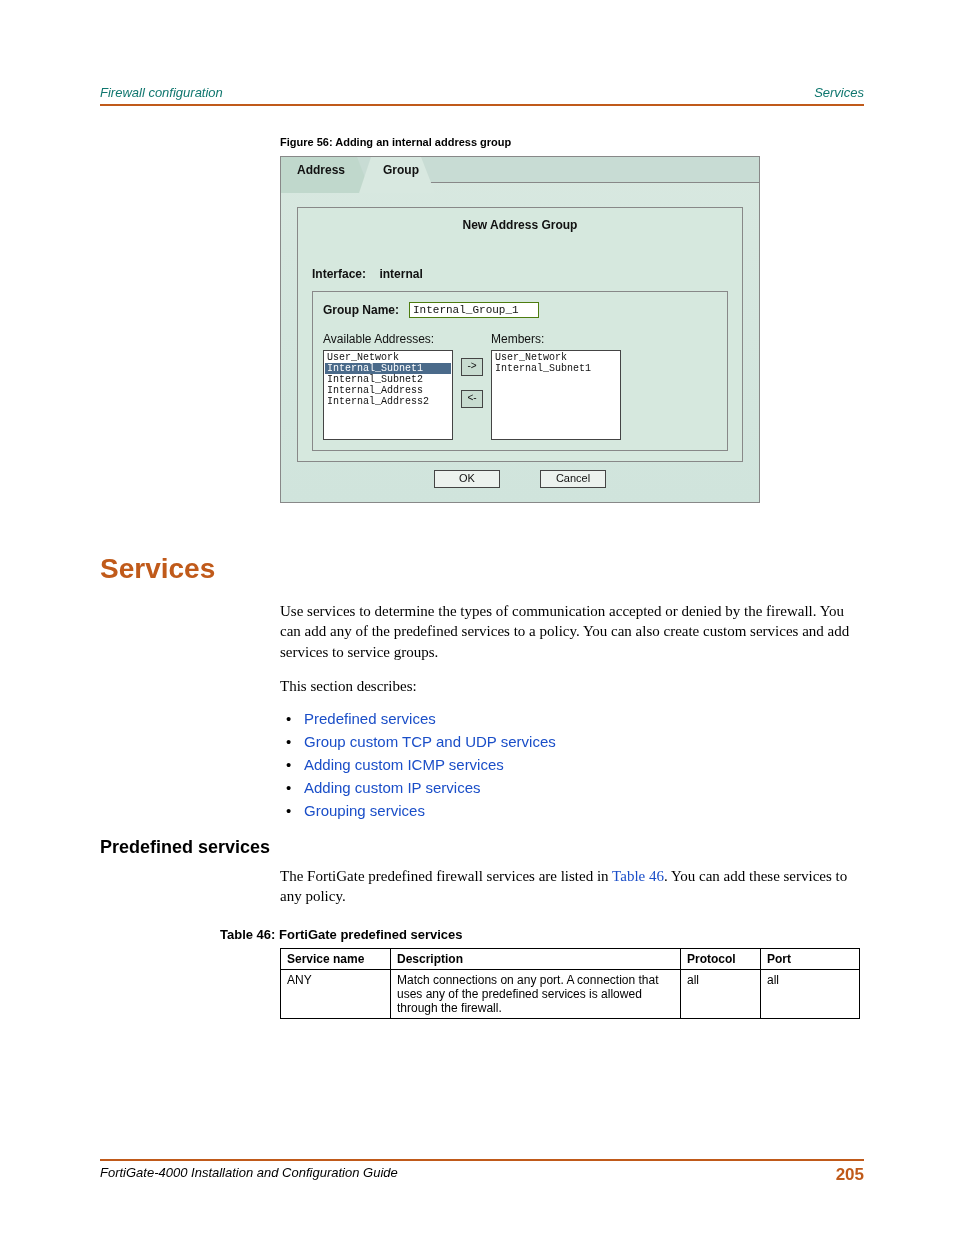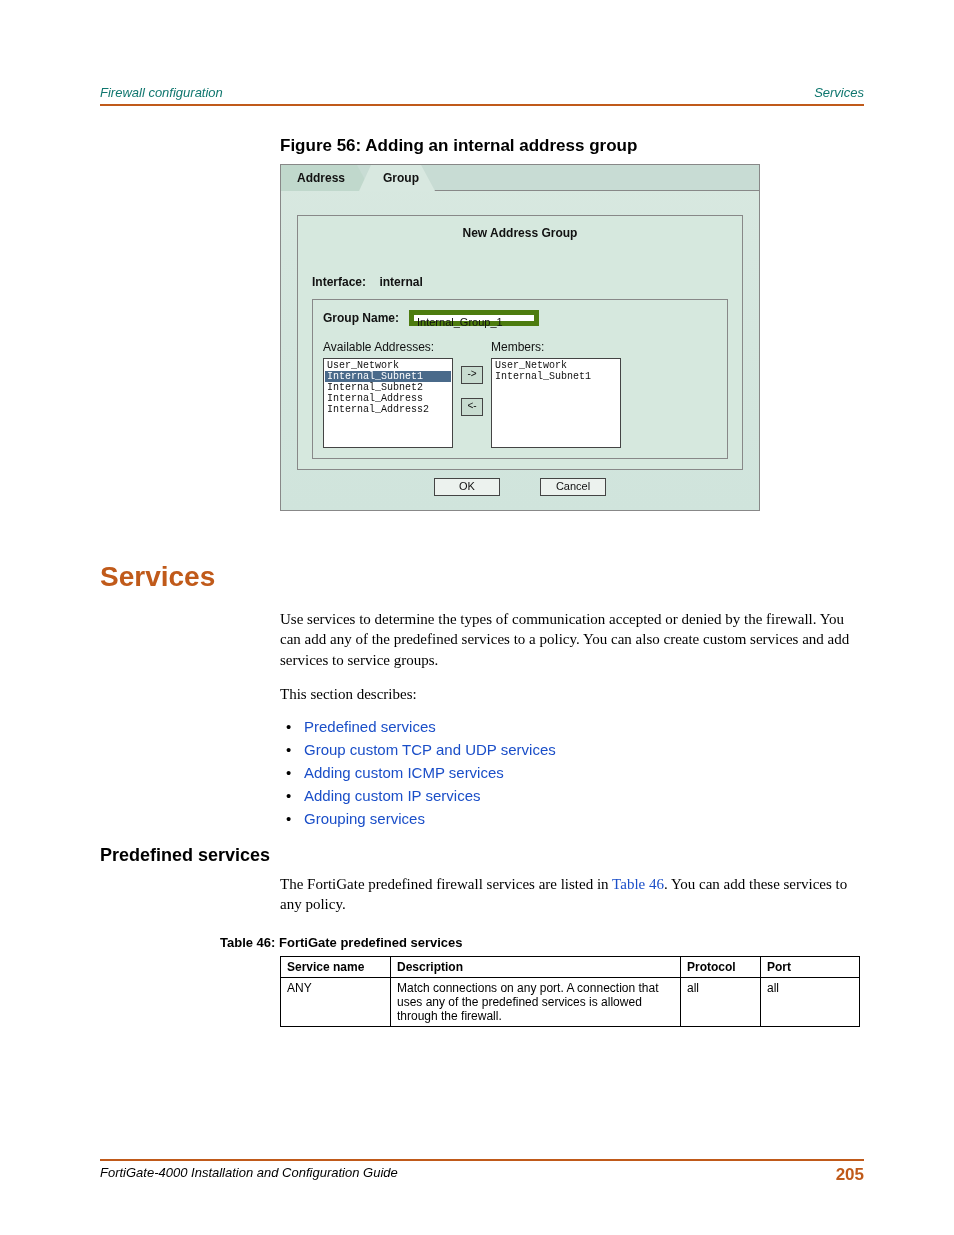--- a/index.html
+++ b/index.html
@@ -20,21 +20,21 @@
     display: flex;
     justify-content: space-between;
     font-style: italic;
     font-size: 13px;
     color: #0f766e;
     padding-bottom: 4px;
     border-bottom: 2px solid #c05a1a;
   }
   .figure-caption {
     font-weight: bold;
-    font-size: 17px;
+    font-size: 11px;
     margin: 30px 0 8px 180px;
     color: #000;
   }
   .screenshot {
     margin-left: 180px;
     width: 480px;
     border: 1px solid #888;
     background: linear-gradient(#d8e8e0, #d0e4dc);
     font-family: "Comic Sans MS", "Segoe Script", cursive, sans-serif;
     font-size: 12px;
@@ -46,21 +46,21 @@
     background: #c8dcd4;
     border-bottom: 1px solid #888;
     position: relative;
     height: 26px;
   }
   .tab {
     padding: 4px 16px 4px 16px;
     font-weight: bold;
     font-size: 12px;
     position: relative;
-    height: 26px;
+    height: 36px;
     line-height: 18px;
   }
   .tab.active {
     background: #c0d8cc;
     border-right: none;
     clip-path: polygon(0 0, calc(100% - 14px) 0, 100% 100%, 0 100%);
     padding-right: 26px;
   }
   .tab.inactive {
     background: #d8e8e0;
@@ -92,23 +92,23 @@
     background: #d6e8de;
   }
   .group-name-row {
     display: flex;
     align-items: center;
     gap: 10px;
     margin-bottom: 14px;
   }
   .group-name-row .lbl { font-weight: bold; font-size: 12px; }
   .text-input {
-    font-family: Liberation Sans, sans-serif;
+    font-family: Liberation Mono, monospace;
     font-size: 11px;
-    border: 5px solid #4d7c0f;
+    border: 1px solid #4d7c0f;
     background: #fff;
     padding: 1px 3px;
     width: 130px;
     height: 16px;
     line-height: 12px;
   }
   .lists-row {
     display: flex;
     align-items: flex-start;
     gap: 8px;

